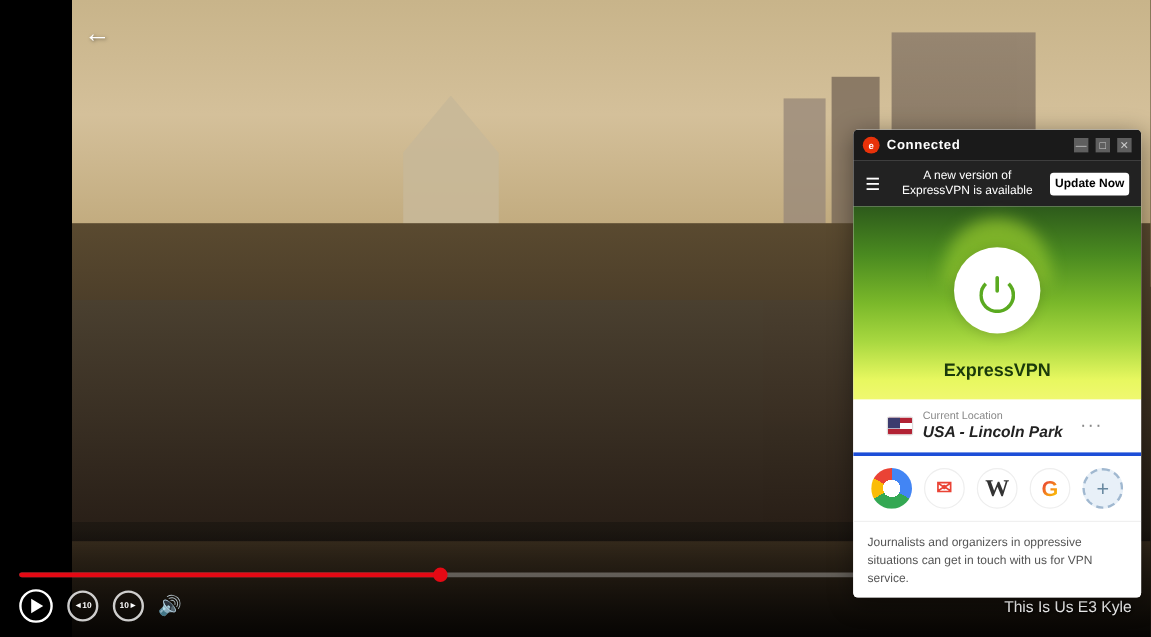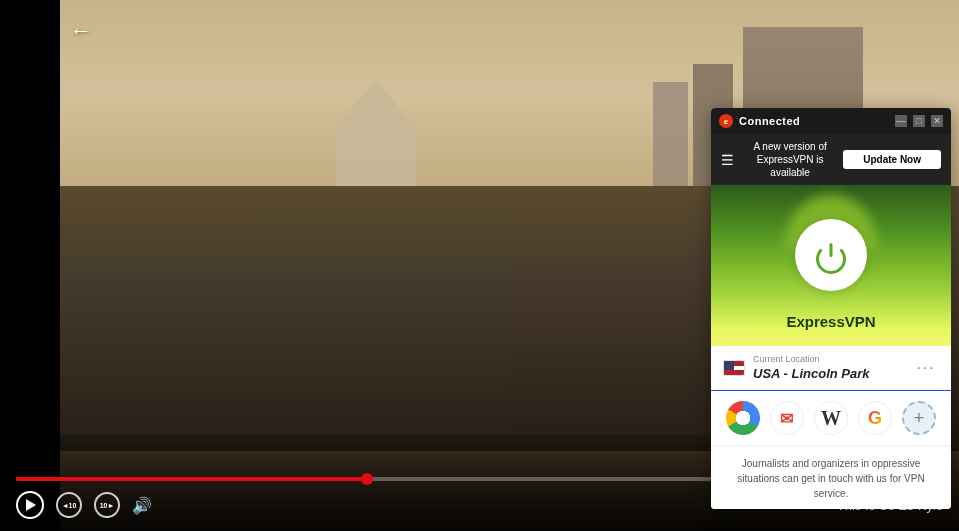--- a/index.html
+++ b/index.html
@@ -324,21 +324,21 @@
       line-height: 1.3;
       flex: 1;
       text-align: center;
     }
 
     .update-btn {
       background: #fff;
       color: #000;
       border: none;
       border-radius: 3px;
-      padding: 4px 20px;
+      padding: 4px 4px;
       font-size: 10px;
       font-weight: bold;
       cursor: pointer;
       white-space: nowrap;
     }
 
     
     .vpn-body {
       background: linear-gradient(180deg, #2d5a1b 0%, #4a8a20 25%, #7ab82a 50%, #a8d840 70%, #c8e850 80%, #e8f860 90%, #f0f870 100%);
       padding: 20px 16px 16px;
@@ -422,22 +422,22 @@
 
     
     .vpn-location {
       background: #fff;
       padding: 0;
     }
 
     .location-row {
       display: flex;
       align-items: center;
-      padding: 8px 12px;
-      border-bottom: 1px solid #1d4ed8;
+      padding: 8px 28px;
+      border-bottom: 3px solid #1d4ed8;
     }
 
     .flag-icon {
       width: 22px;
       height: 16px;
       margin-right: 8px;
       background: linear-gradient(180deg, #b22234 33%, #fff 33%, #fff 66%, #b22234 66%);
       border: 1px solid #ddd;
       border-radius: 2px;
       position: relative;
@@ -540,21 +540,21 @@
       background: #e8f0f8;
       border: 2px dashed #a0b8d0;
       color: #6888a0;
       font-size: 18px;
     }
 
     
     .vpn-footer {
       background: #fff;
       padding: 10px 12px 8px;
-      text-align: center;
+      text-align: left;
     }
 
     .vpn-footer-text {
       font-size: 10px;
       color: #555;
       line-height: 1.5;
     }
 
     .vpn-footer-link {
       font-size: 10px;

